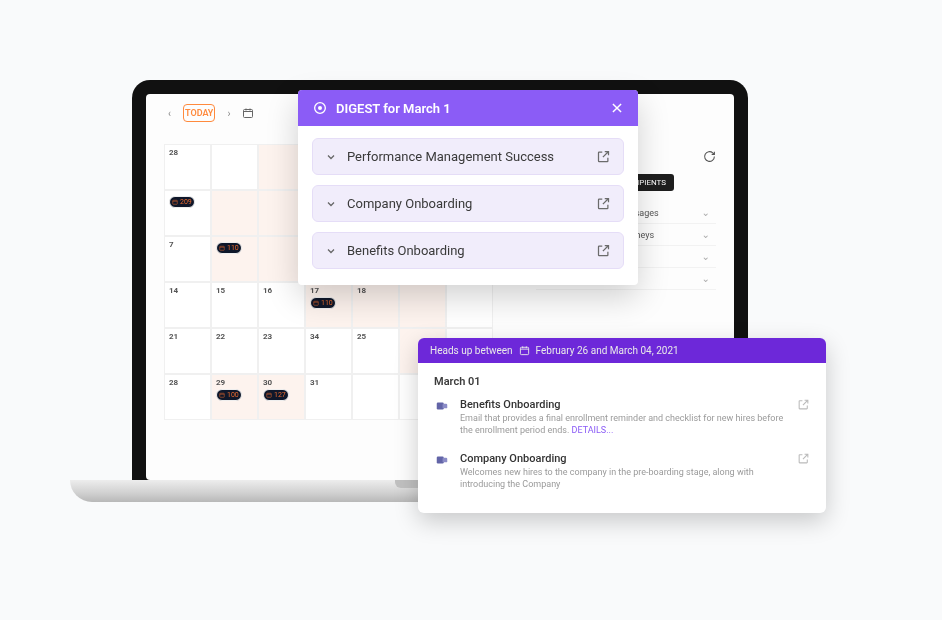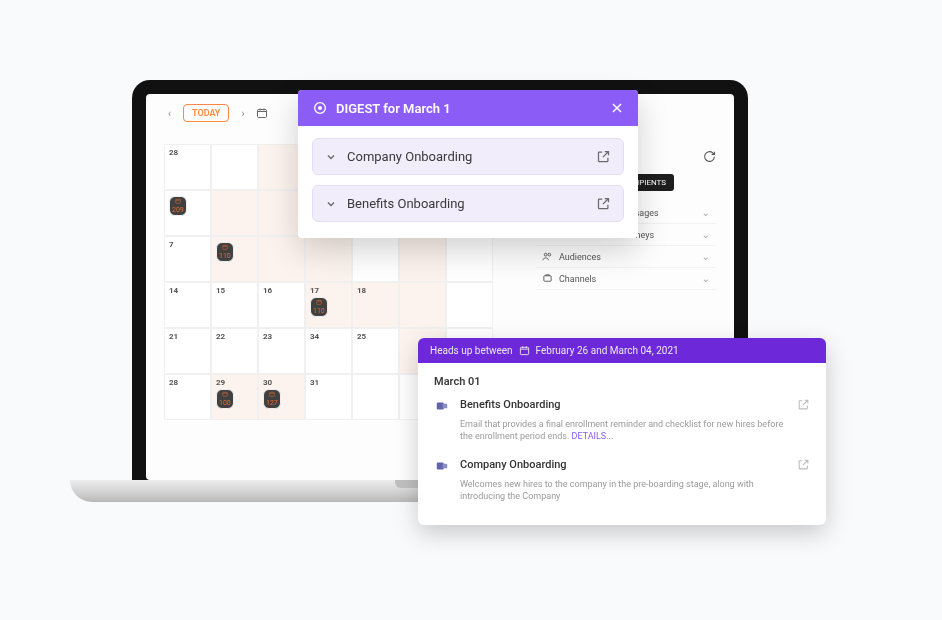--- a/index.html
+++ b/index.html
@@ -60,21 +60,21 @@
     font-size: 10px;
   }
   .nav-arrow {
     color: #888;
     cursor: pointer;
     padding: 2px 4px;
   }
   .today-btn {
     border: 1px solid #ff8a3d;
     color: #ff8a3d;
-    padding: 3px 8px;
+    padding: 3px 1px;
     border-radius: 4px;
     font-size: 9px;
     font-weight: 600;
     cursor: pointer;
   }
   .cal-icon {
     color: #666;
   }
   .refresh-icon {
     position: absolute;
@@ -117,22 +117,21 @@
   .event-chip {
     display: inline-flex;
     align-items: center;
     gap: 2px;
     border: 0.5px solid #eee;
     border-radius: 6px;
     padding: 1px 2px;
     font-size: 7px;
     color: #e86a2e;
     margin-top: 2px;
-    background: #404040;
-    flex-direction: column;
+    background: #0f172a;
   }
   .event-chip svg { width: 6px; height: 6px; }
   .sidepanel {
     position: absolute;
     right: 18px;
     top: 108px;
     width: 180px;
     font-size: 9px;
     color: #555;
   }
@@ -217,21 +216,21 @@
     gap:10px;
     padding: 6px 0 10px 0;
     position: relative;
   }
   .hu-icon {
     width:16px; height:16px;
     display:flex;align-items:center;justify-content:center;
   }
   .hu-content { flex:1; }
   .hu-title { font-size: 11px; color:#333; font-weight:500; }
-  .hu-desc { font-size: 9px; color:#9a9a9a; line-height:1.3; margin-top:8px;}
+  .hu-desc { font-size: 9px; color:#9a9a9a; line-height:1.3; margin-top:2px;}
   .hu-details { color:#8b5cf6; font-size:9px; cursor:pointer; }
   .hu-open { color:#bbb; }
 
   svg { display:block; }
 </style>
 </head>
 <body>
 
 <div class="laptop">
   <div class="laptop-screen">
@@ -453,20 +452,36 @@
     </span>
   </div>
   <div class="digest-body" id="digest-body">
       <div class="digest-item">
         <div class="left">
           <span class="chev-down">
             <svg width="12" height="12" viewBox="0 0 24 24" fill="none" stroke="currentColor" stroke-width="2.5">
               <path d="M6 9l6 6 6-6"></path>
             </svg>
           </span>
+          <span>Performance Management Success</span>
+        </div>
+        <span class="open-icon">
+          <svg width="15" height="15" viewBox="0 0 24 24" fill="none" stroke="currentColor" stroke-width="2">
+            <path d="M14 4h6v6M20 4l-9 9"></path>
+            <path d="M19 14v5a1 1 0 0 1-1 1H5a1 1 0 0 1-1-1V6a1 1 0 0 1 1-1h5"></path>
+          </svg>
+        </span>
+      </div>
+      <div class="digest-item">
+        <div class="left">
+          <span class="chev-down">
+            <svg width="12" height="12" viewBox="0 0 24 24" fill="none" stroke="currentColor" stroke-width="2.5">
+              <path d="M6 9l6 6 6-6"></path>
+            </svg>
+          </span>
           <span>Company Onboarding</span>
         </div>
         <span class="open-icon">
           <svg width="15" height="15" viewBox="0 0 24 24" fill="none" stroke="currentColor" stroke-width="2">
             <path d="M14 4h6v6M20 4l-9 9"></path>
             <path d="M19 14v5a1 1 0 0 1-1 1H5a1 1 0 0 1-1-1V6a1 1 0 0 1 1-1h5"></path>
           </svg>
         </span>
       </div>
       <div class="digest-item">

